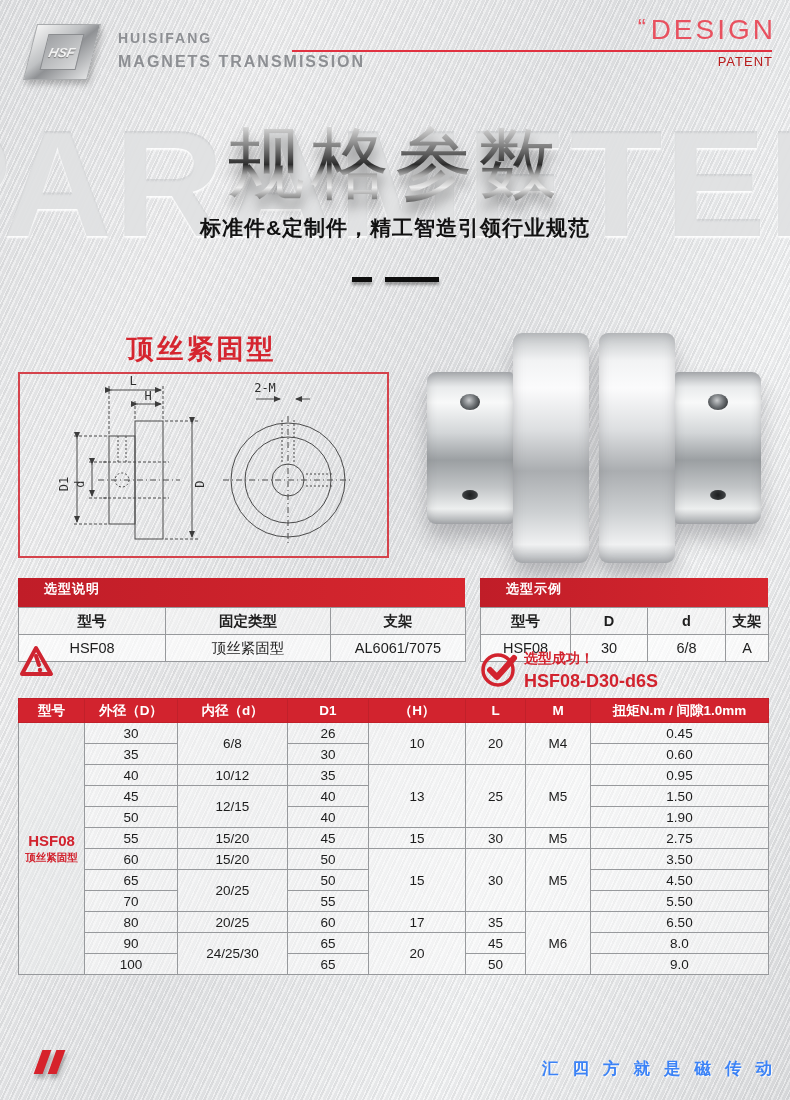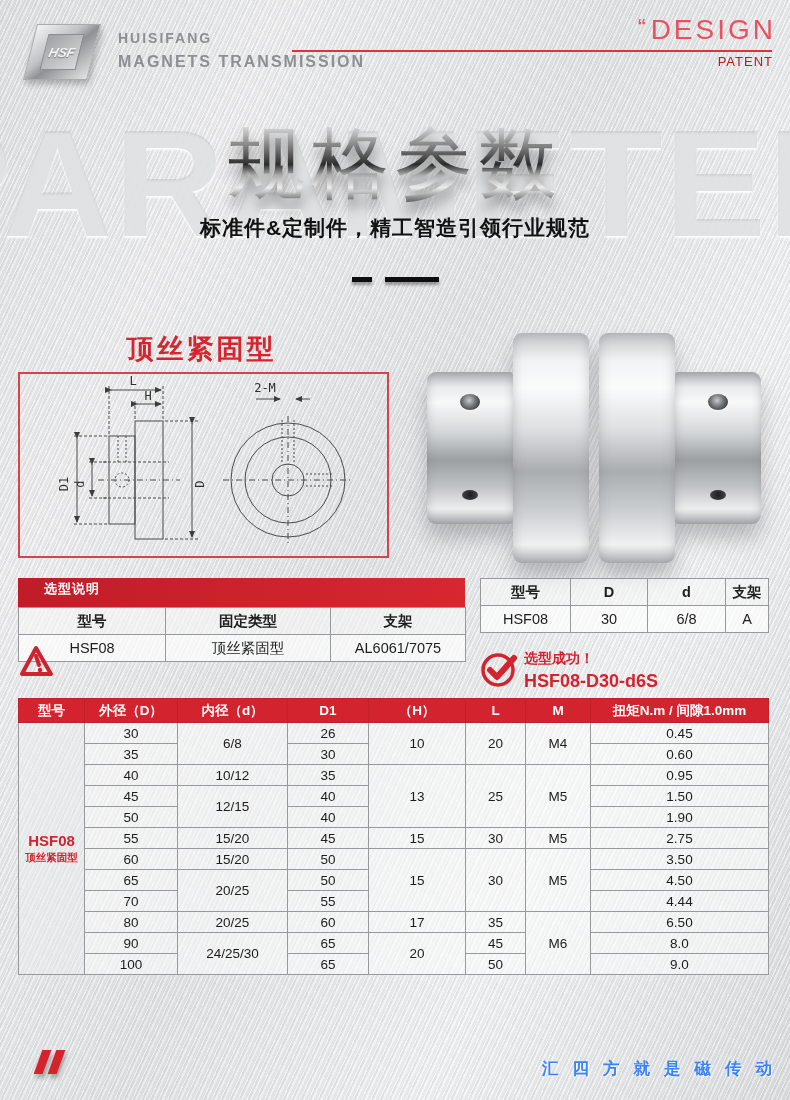--- a/index.html
+++ b/index.html
@@ -248,20 +248,21 @@
     <tr class="bd">
       <td>HSF08</td>
       <td>顶丝紧固型</td>
       <td>AL6061/7075</td>
     </tr>
   </tbody>
     </table>
 </div>
 
 <div class="panel panel-example">
+  <div class="bar">选型示例</div>
   <table class="sel-table">
     <colgroup>
         <col style="width:90px">
         <col style="width:77px">
         <col style="width:78px">
         <col style="width:43px">
       </colgroup>
     <tbody>
         <tr class="hd">
       <td>型号</td>
@@ -385,21 +386,21 @@
         </tr>
         <tr>
           <td>65</td>
           <td rowspan="2">20/25</td>
           <td>50</td>
           <td>4.50</td>
         </tr>
         <tr>
           <td>70</td>
           <td>55</td>
-          <td>4.44</td>
+          <td>5.50</td>
         </tr>
         <tr>
           <td>80</td>
           <td>20/25</td>
           <td>60</td>
           <td>17</td>
           <td>35</td>
           <td rowspan="3">M6</td>
           <td>6.50</td>
         </tr>

